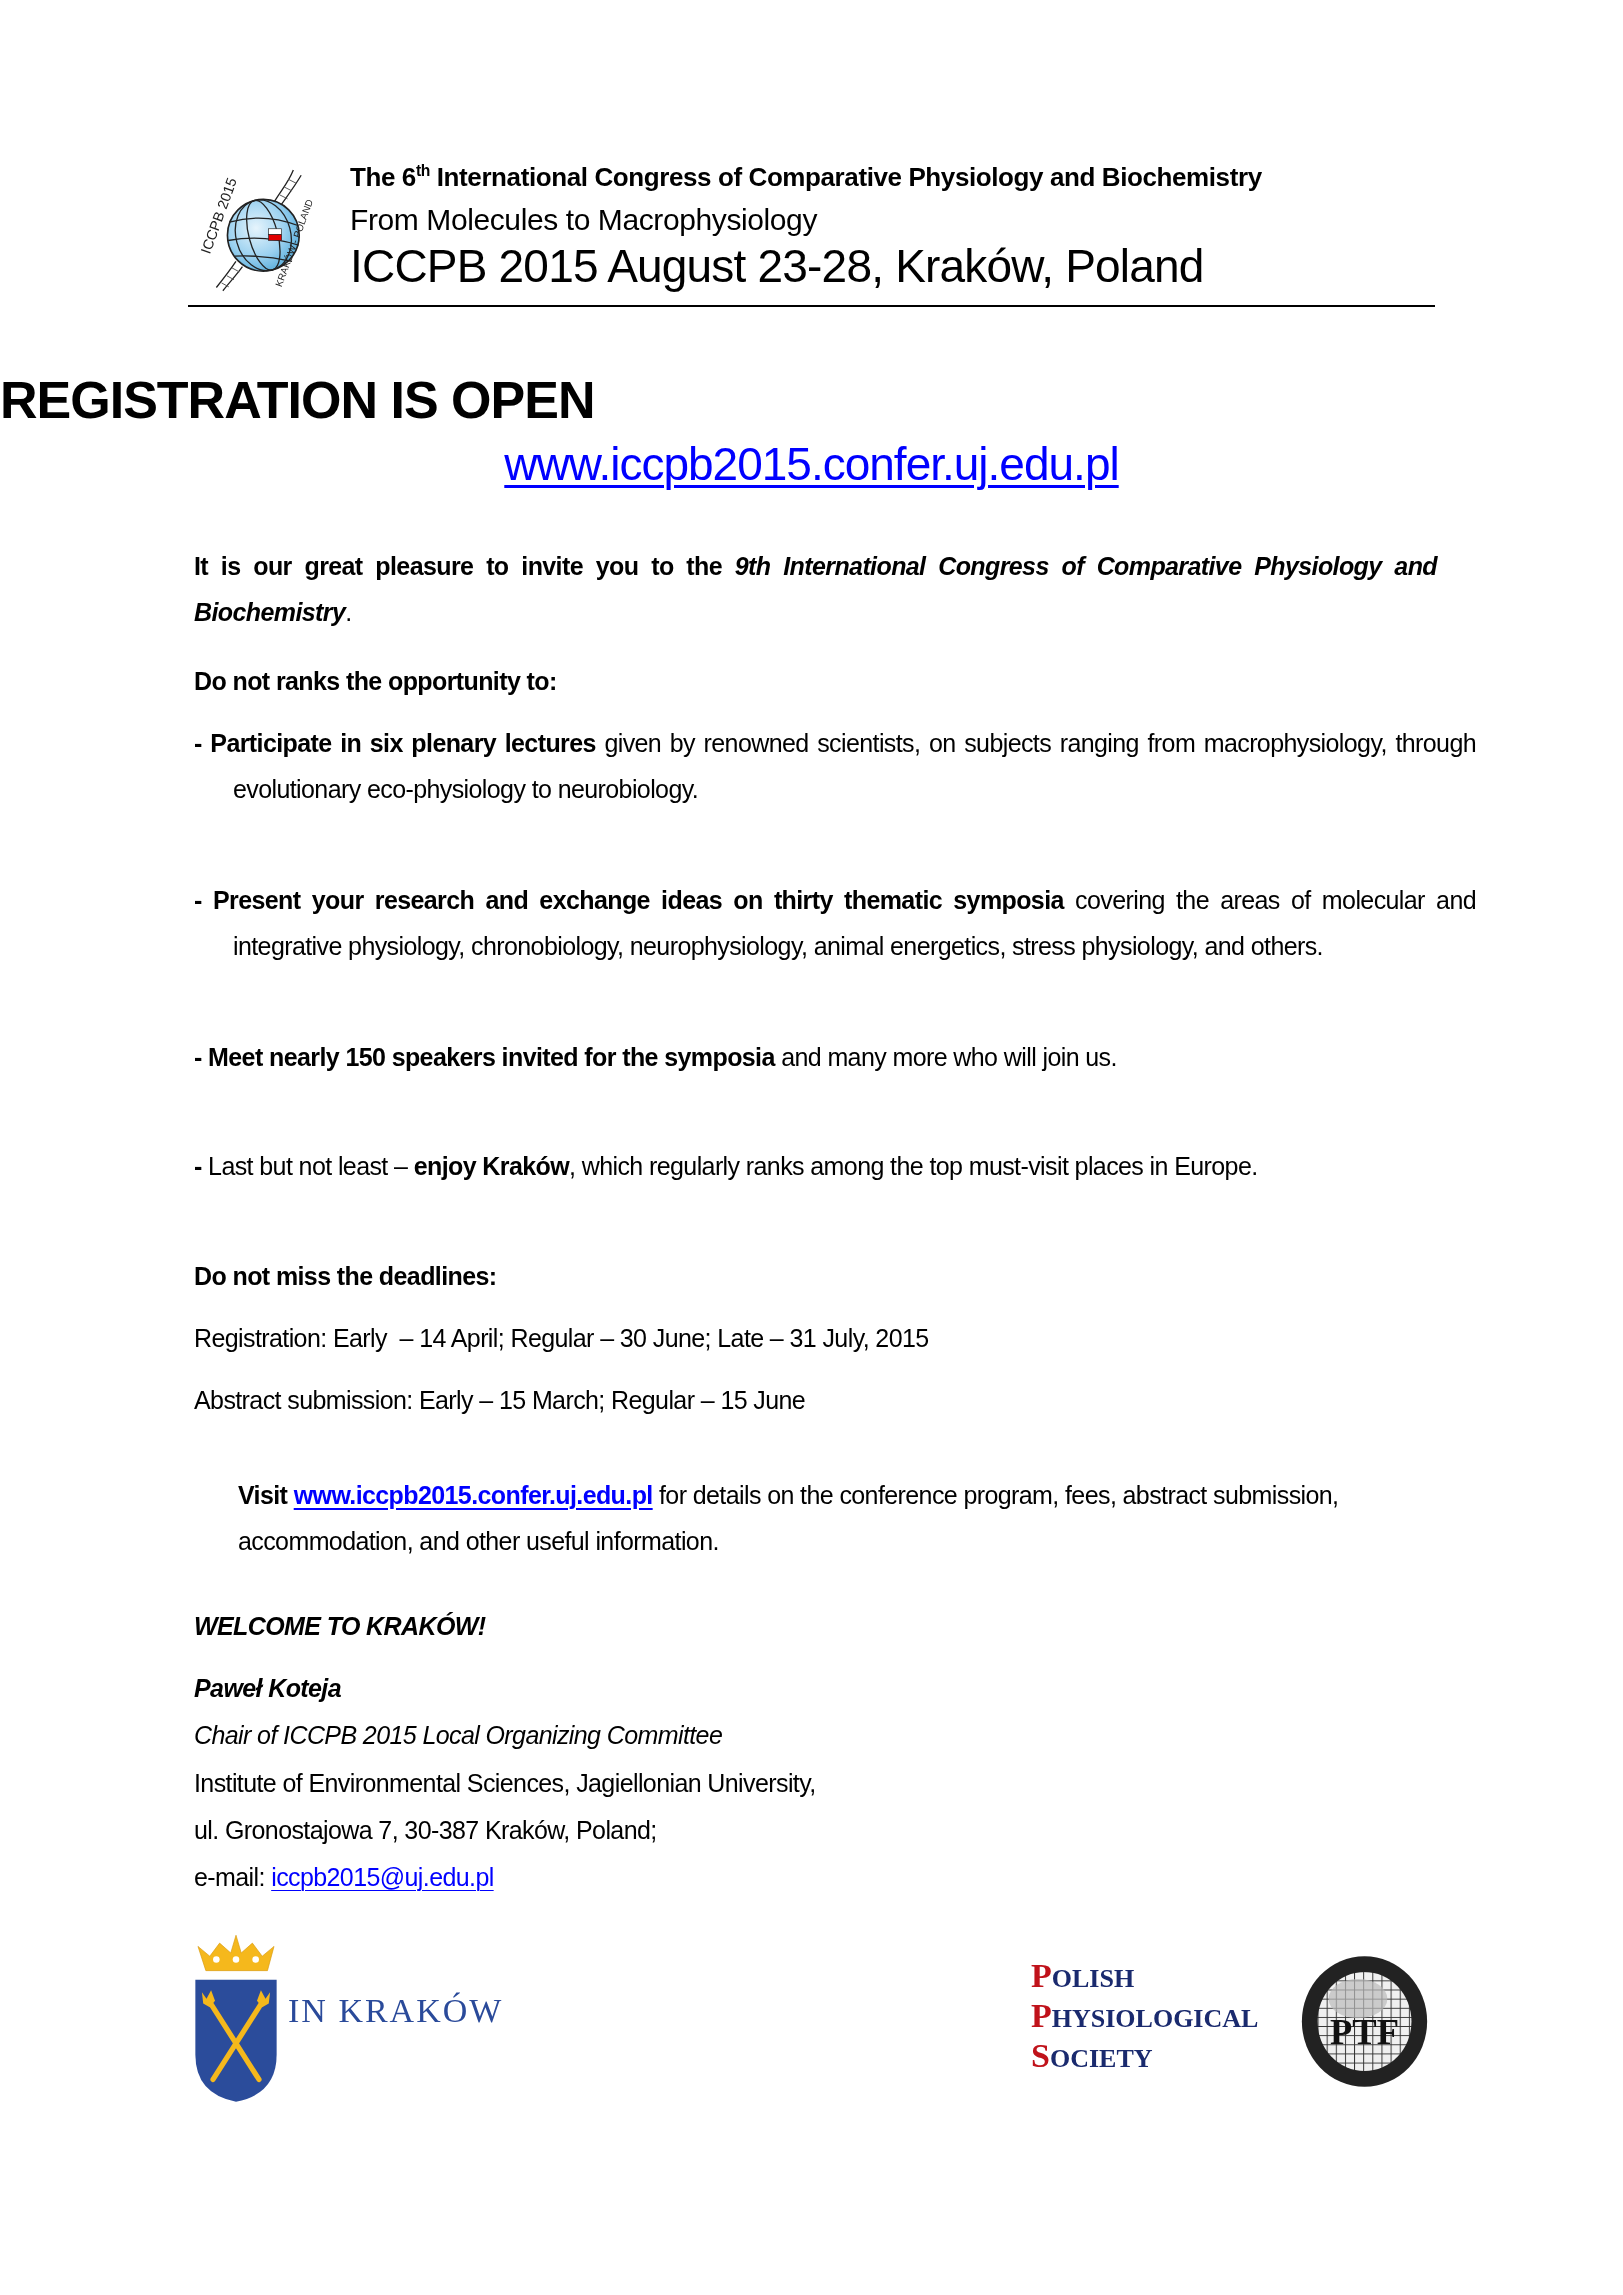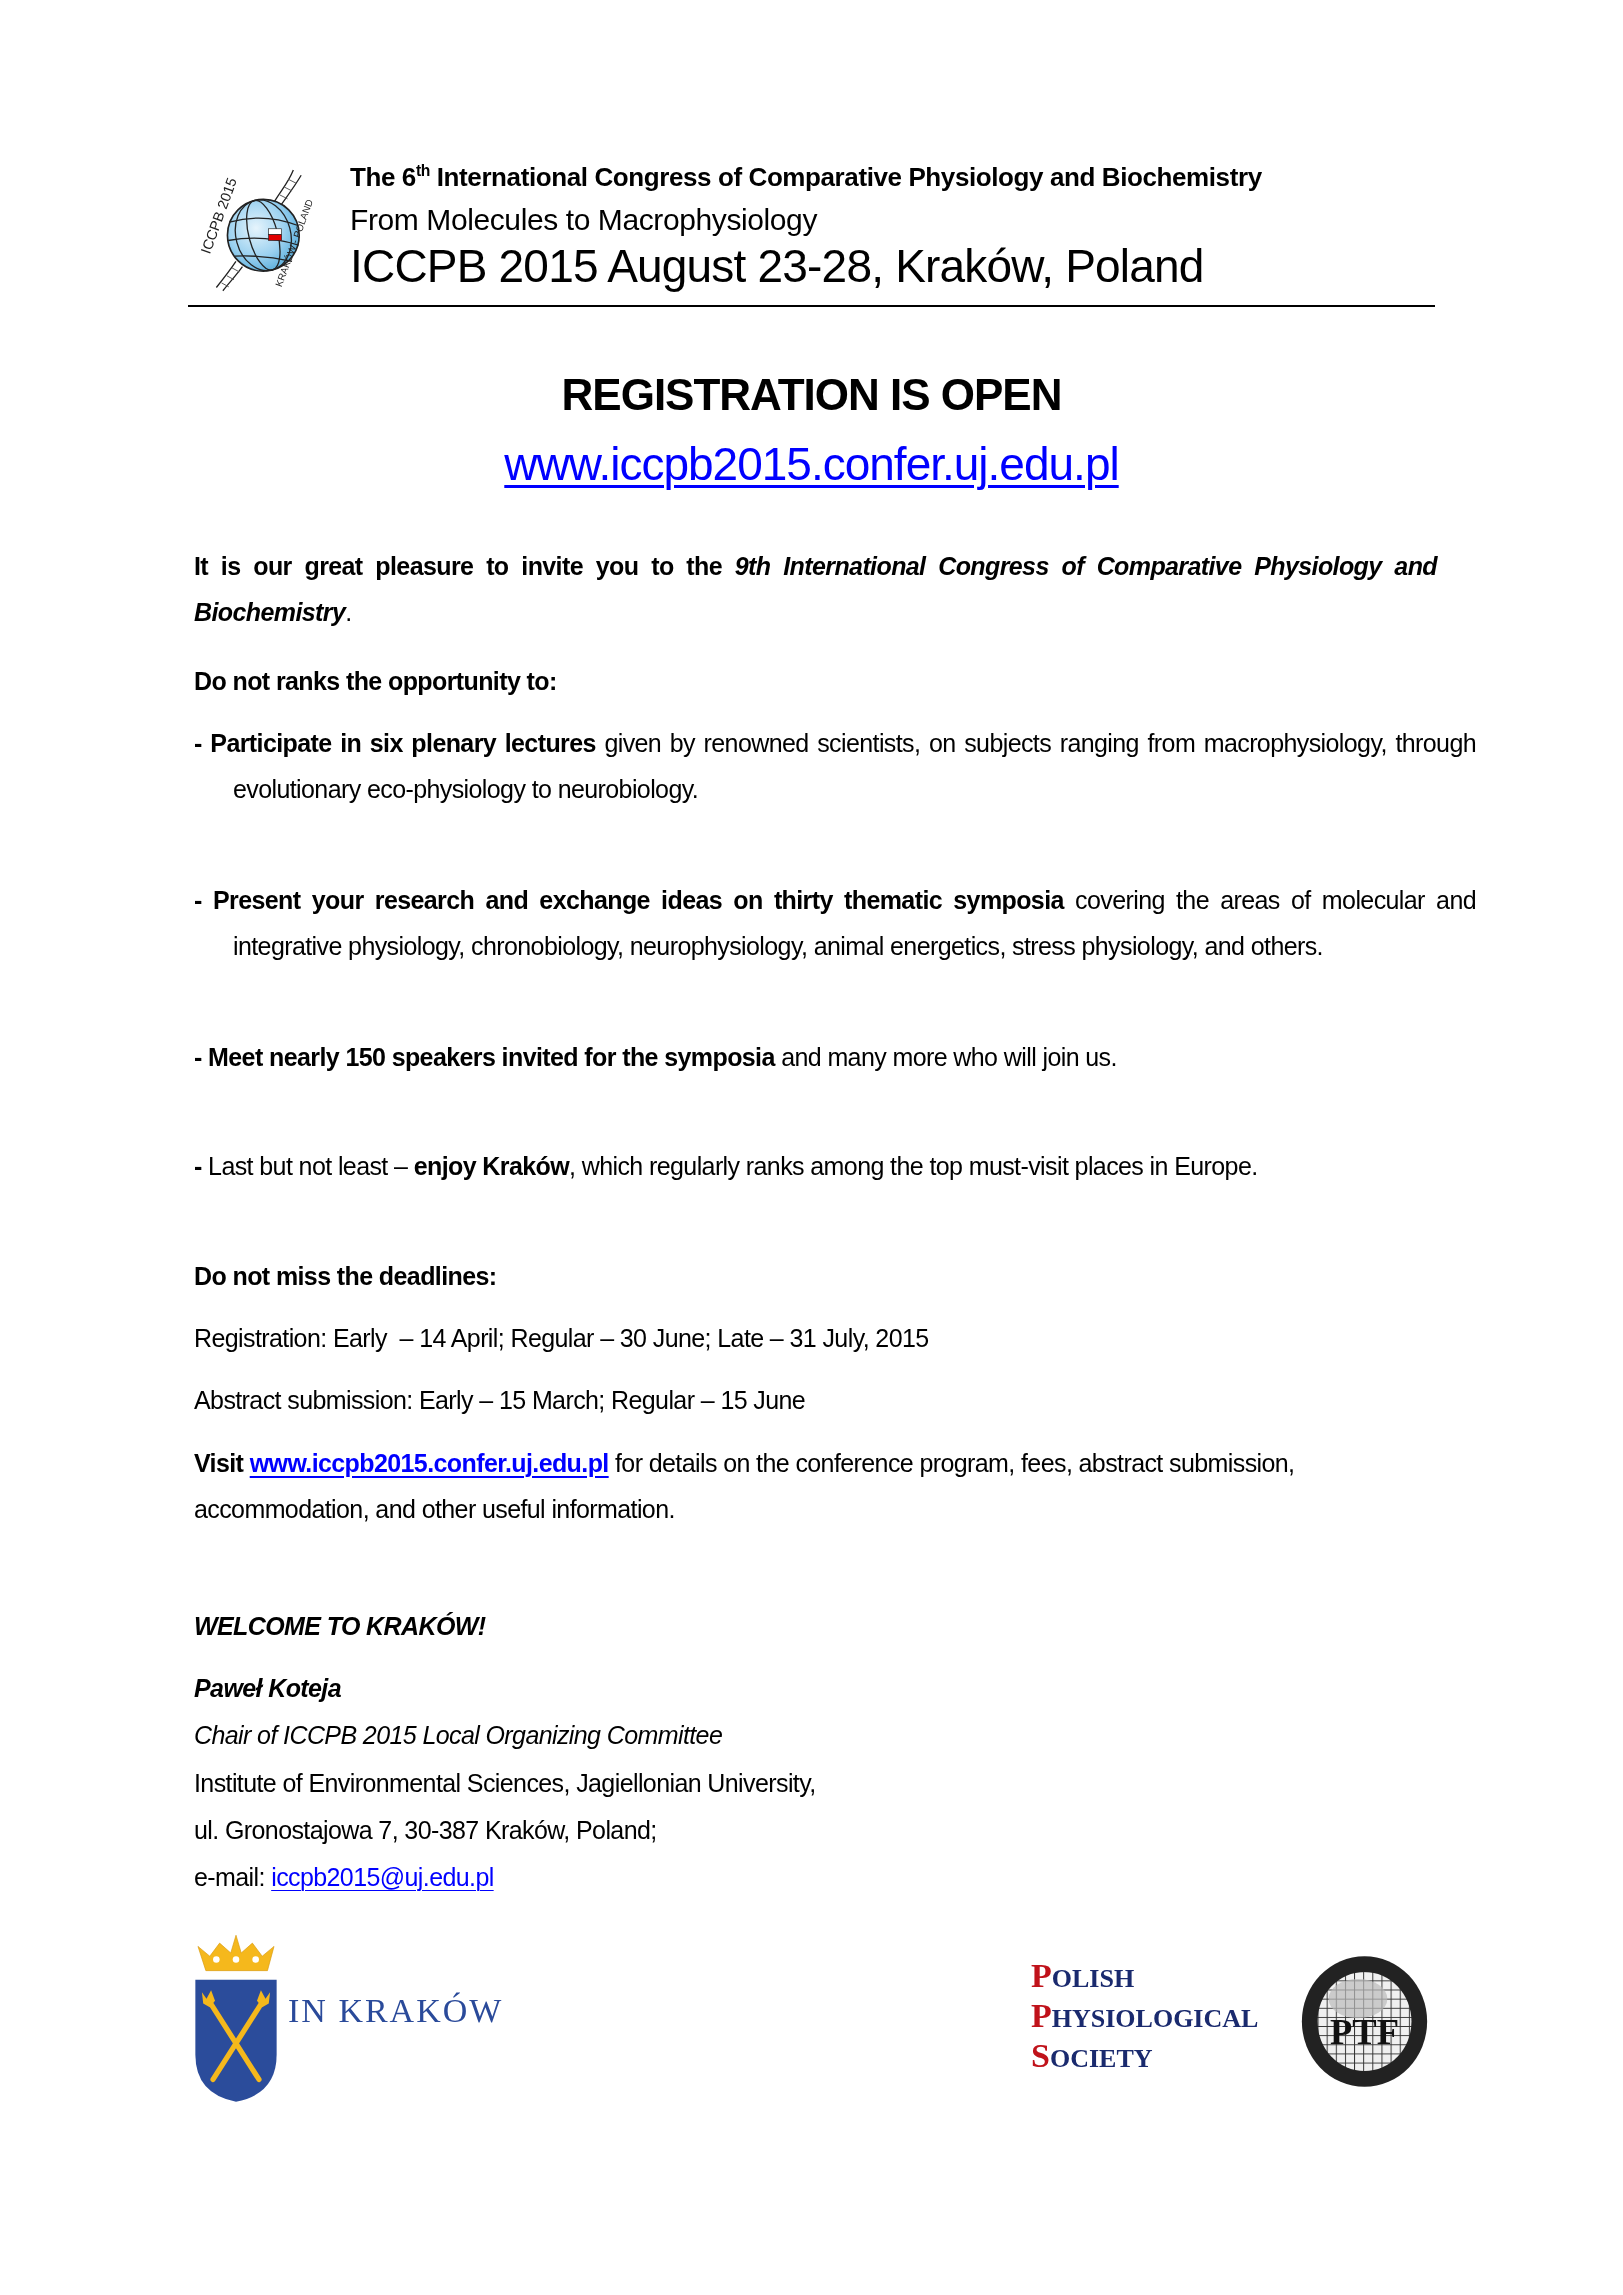--- a/index.html
+++ b/index.html
@@ -9,42 +9,42 @@
 
   
   #logo { left: 190px; top: 157px; width: 131px; height: 137px; }
   #hdr-title { left: 350px; top: 162px; font-size: 26px; font-weight: bold; white-space: nowrap; letter-spacing: -0.4px; }
   #hdr-title sup { font-size: 15.7px; }
   #hdr-sub { left: 350px; top: 203px; font-size: 30px; white-space: nowrap; letter-spacing: -0.4px; }
   #hdr-event { left: 350px; top: 239px; font-size: 46px; white-space: nowrap; letter-spacing: -0.8px; }
   #hdr-rule { left: 188px; top: 305px; width: 1247px; height: 2px; background: #000; }
 
   
-  #headline { left: 0; width: 1623px; top: 370px; text-align: center; font-size: 44px; font-weight: bold; letter-spacing: -1px; }
+  #headline { left: 0; width: 1623px; top: 370px; text-align: left; font-size: 52px; font-weight: bold; letter-spacing: -1px; }
   #headline-link { left: 0; width: 1623px; top: 437px; text-align: center; font-size: 46px; letter-spacing: -1px; }
   #headline-link a { color: #0000ff; text-decoration: underline; text-decoration-thickness: 2.6px; text-underline-offset: 5.2px; }
 
   
   .txt { left: 194px; width: 1243px; font-size: 25px; line-height: 46px; letter-spacing: -0.6px; }
   .justify { text-align: justify; text-align-last: left; }
   .bullet { padding-left: 39px; text-indent: -39px; }
   b, .b { font-weight: bold; }
   i, .i { font-style: italic; }
   a.link { color: #0000ff; text-decoration: underline; text-decoration-thickness: 2px; text-underline-offset: 3.9px; }
 
   #intro { top: 543px; }
   #opp-heading { top: 658px; }
   #bullet-1 { top: 720px; }
   #bullet-2 { top: 877px; }
   #bullet-3 { top: 1034px; }
   #bullet-4 { top: 1143px; }
   #deadlines-heading { top: 1253px; }
   #deadline-reg { top: 1315px; }
   #deadline-abs { top: 1377px; }
-  #visit { top: 1440px; }
+  #visit { top: 1472px; margin-left: 44px; }
   #welcome { top: 1603px; }
   #signer-name { top: 1665px; }
   #signer-role { top: 1712px; }
   #signer-inst { top: 1760px; }
   #signer-addr { top: 1807px; }
   #signer-email { top: 1854px; }
 
   
   #ju-logo { left: 190px; top: 1930px; width: 589px; height: 177px; }
   #ju-text { left: 288px; top: 1996px; color: #2a4a9a; font-family: "Liberation Serif", serif; font-size: 34px; letter-spacing: 2px; line-height: 38px; white-space: nowrap; }

